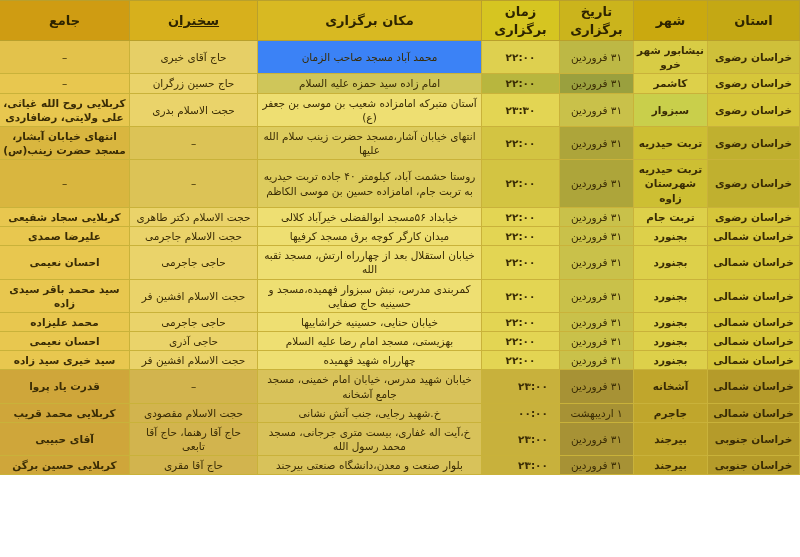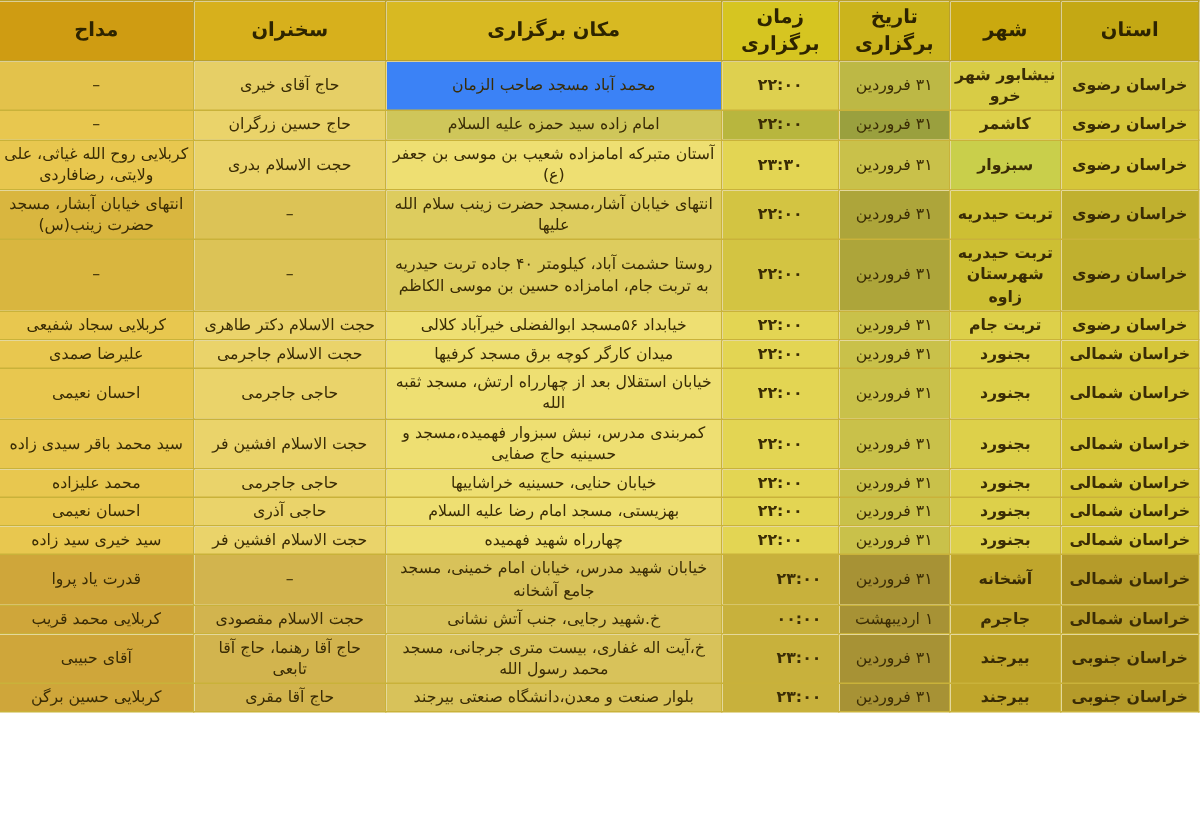--- a/index.html
+++ b/index.html
@@ -44,30 +44,30 @@
   col.c-zaman     { width: 78px; }
   col.c-makan     { width: 224px; }
   col.c-sokhanran { width: 128px; }
   col.c-maddah    { width: 130px; }
 
   .hdr-ostan     { background: #c4a814; margin-top: 20px; }
   .hdr-shahr     { background: #caa90f; }
   .hdr-tarikh    { background: #cbb41c; }
   .hdr-zaman     { background: #d6c521; }
   .hdr-makan     { background: #d8b922; }
-  .hdr-sokhanran { background: #d7b01c; }
+  .hdr-sokhanran { background: #d7b01c; text-decoration: underline; }
   .hdr-maddah    { background: #cf9c12; }
 
   td.cell-ostan     { background: #d6c63a; font-weight: bold; }
   td.cell-shahr     { background: #ddd04a; font-weight: bold; }
   td.cell-tarikh    { background: #c9c14a; }
   td.cell-zaman     { background: #e3d553; font-weight: bold; }
   td.cell-makan     { background: #eedf72; }
   td.cell-sokhanran { background: #ead36a; }
-  td.cell-maddah    { background: #e8c74f; font-weight: normal; }
+  td.cell-maddah    { background: #e8c74f; font-weight: bold; }
 
   
   tr.r0 td.cell-ostan { background: #cfc03a; }
   tr.r0 td.cell-shahr { background: #d8cc45; }
   tr.r0 td.cell-tarikh { background: #bdb845; }
   tr.r0 td.cell-zaman { background: #ded04f; }
   tr.r0 td.cell-makan { background: #3b82f6; }
   tr.r0 td.cell-sokhanran { background: #e6cf66; }
   tr.r0 td.cell-maddah { background: #e3c24b; }
 
@@ -112,21 +112,21 @@
       <col class="c-maddah">
   </colgroup>
   <thead>
     <tr>
       <th class="hdr-ostan">استان</th>
       <th class="hdr-shahr">شهر</th>
       <th class="hdr-tarikh">تاریخ برگزاری</th>
       <th class="hdr-zaman">زمان برگزاری</th>
       <th class="hdr-makan">مکان برگزاری</th>
       <th class="hdr-sokhanran">سخنران</th>
-      <th class="hdr-maddah">مداح</th>
+      <th class="hdr-maddah">جامع</th>
     </tr>
   </thead>
   <tbody id="table-body">
       <tr class="r0">
         <td class="cell-ostan">خراسان رضوی</td>
         <td class="cell-shahr">نیشابور شهر خرو</td>
         <td class="cell-tarikh">۳۱ فروردین</td>
         <td class="cell-zaman">۲۲:۰۰</td>
         <td class="cell-makan">محمد آباد مسجد صاحب الزمان</td>
         <td class="cell-sokhanran">حاج آقای خیری</td>

